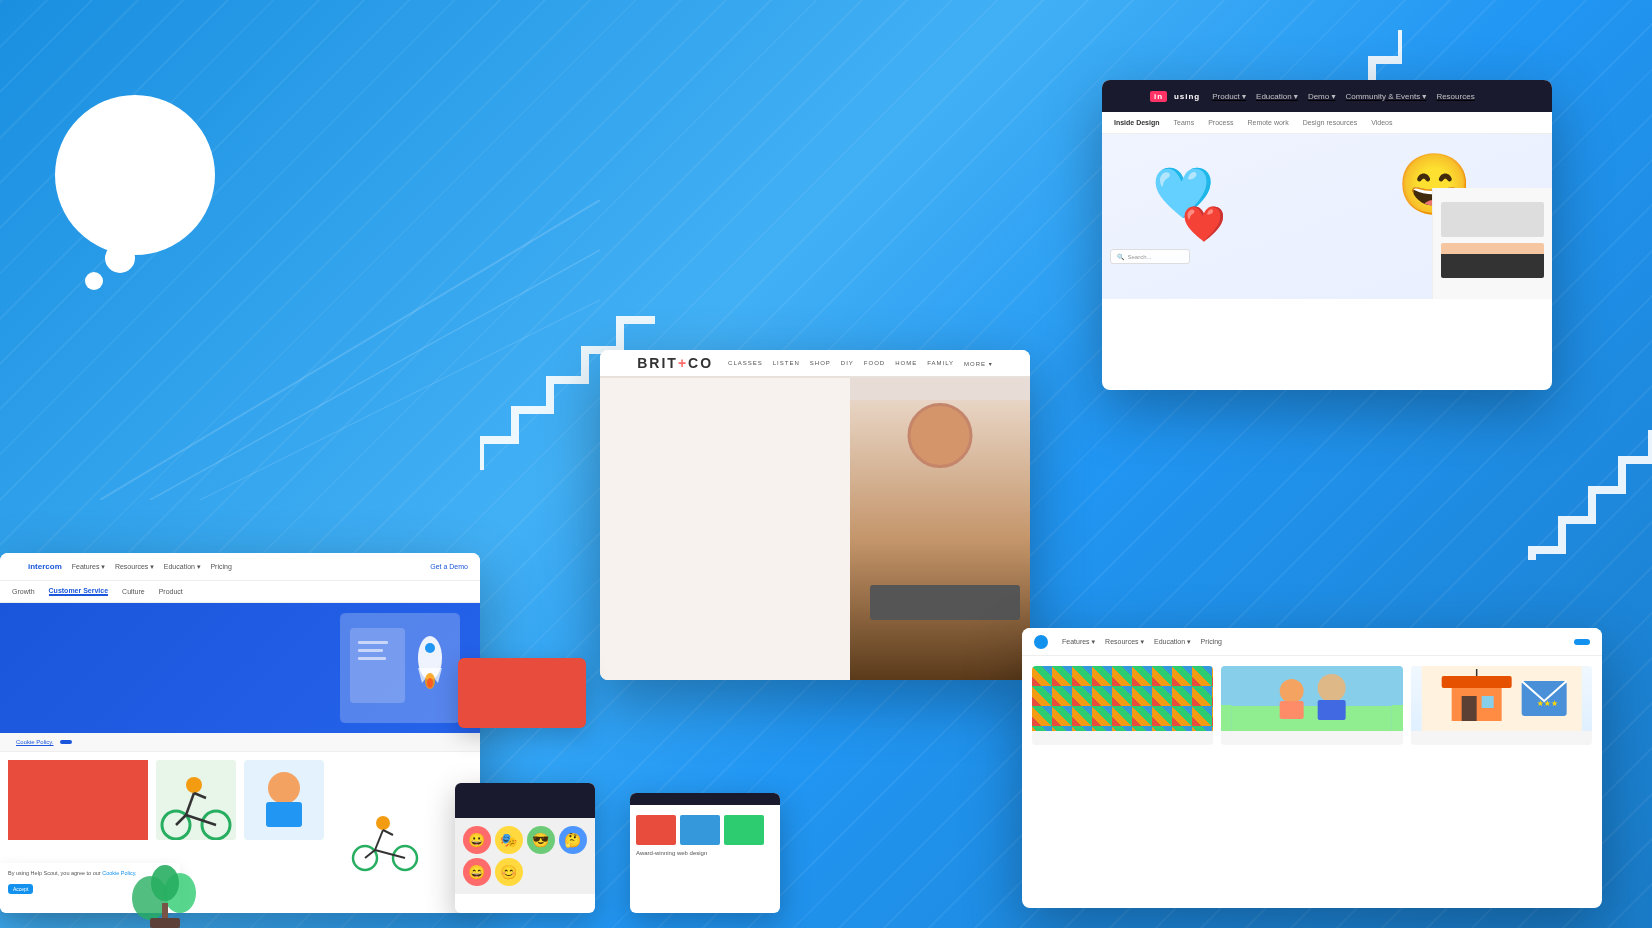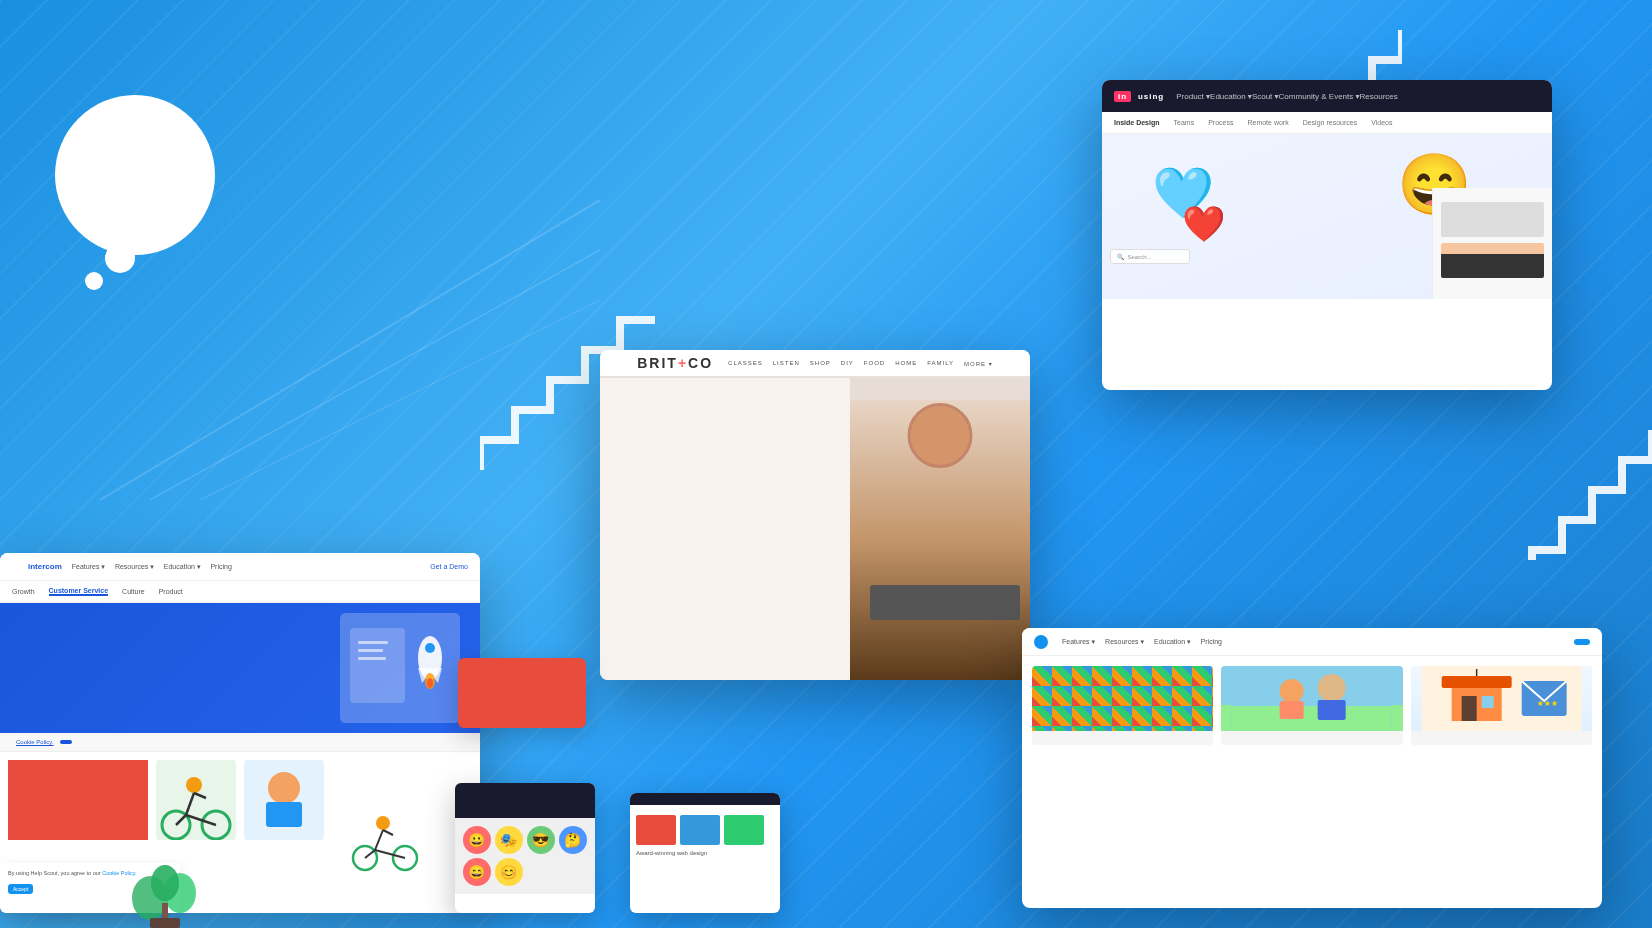--- a/index.html
+++ b/index.html
@@ -174,20 +174,22 @@
       gap: 12px;
     }
     .invision-logo {
       color: #ff3366;
       font-size: 10px;
       font-weight: 900;
       letter-spacing: 1px;
     }
     .invision-nav-items {
       display: flex;
+      gap: 10px;
+      text-decoration: underline;
     }
     .invision-nav-item {
       color: rgba(255,255,255,0.7);
       font-size: 8px;
     }
     .invision-subnav {
       background: white;
       height: 22px;
       display: flex;
       align-items: center;
@@ -625,27 +627,27 @@
 <div class="main-title">
   <div class="inspiring-text"></div>
   <span class="blog-design-text"></span>
   <span class="examples-text"></span>
 </div>
 
 <div class="screenshot-card card-invision">
 
   <div class="invision-nav">
     <span class="invision-logo">
-      <span style="display:inline-block;background:#ff3366;color:white;padding:1px 4px;border-radius:2px;font-size:8px;font-weight:900;">in</span>
+      <span style="display:inline-block;background:#ff3366;color:white;padding:1px 4px;border-radius:2px;font-size:8px;font-weight:900;margin-left:36px;">in</span>
       <span style="color:white;font-size:8px;margin-left:3px;">using</span>
     </span>
     <div class="invision-nav-items">
       <span class="invision-nav-item">Product ▾</span>
       <span class="invision-nav-item">Education ▾</span>
-      <span class="invision-nav-item">Scout ▾</span>
+      <span class="invision-nav-item">Demo ▾</span>
       <span class="invision-nav-item">Community &amp; Events ▾</span>
       <span class="invision-nav-item">Resources</span>
     </div>
   </div>
 
   <div class="invision-subnav">
     <span style="font-size:7px;font-weight:700;color:#333;">Inside Design</span>
     <span style="font-size:7px;color:#777;">Teams</span>
     <span style="font-size:7px;color:#777;">Process</span>
     <span style="font-size:7px;color:#777;">Remote work</span>

